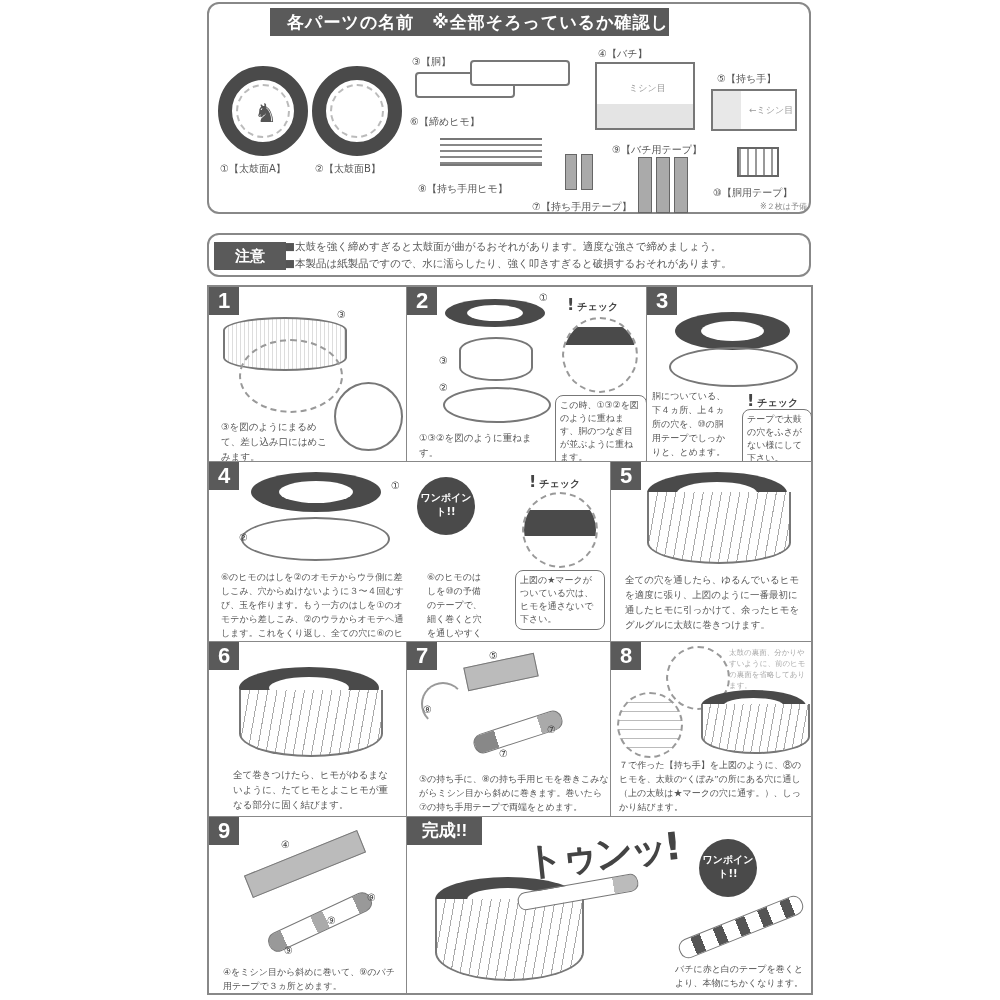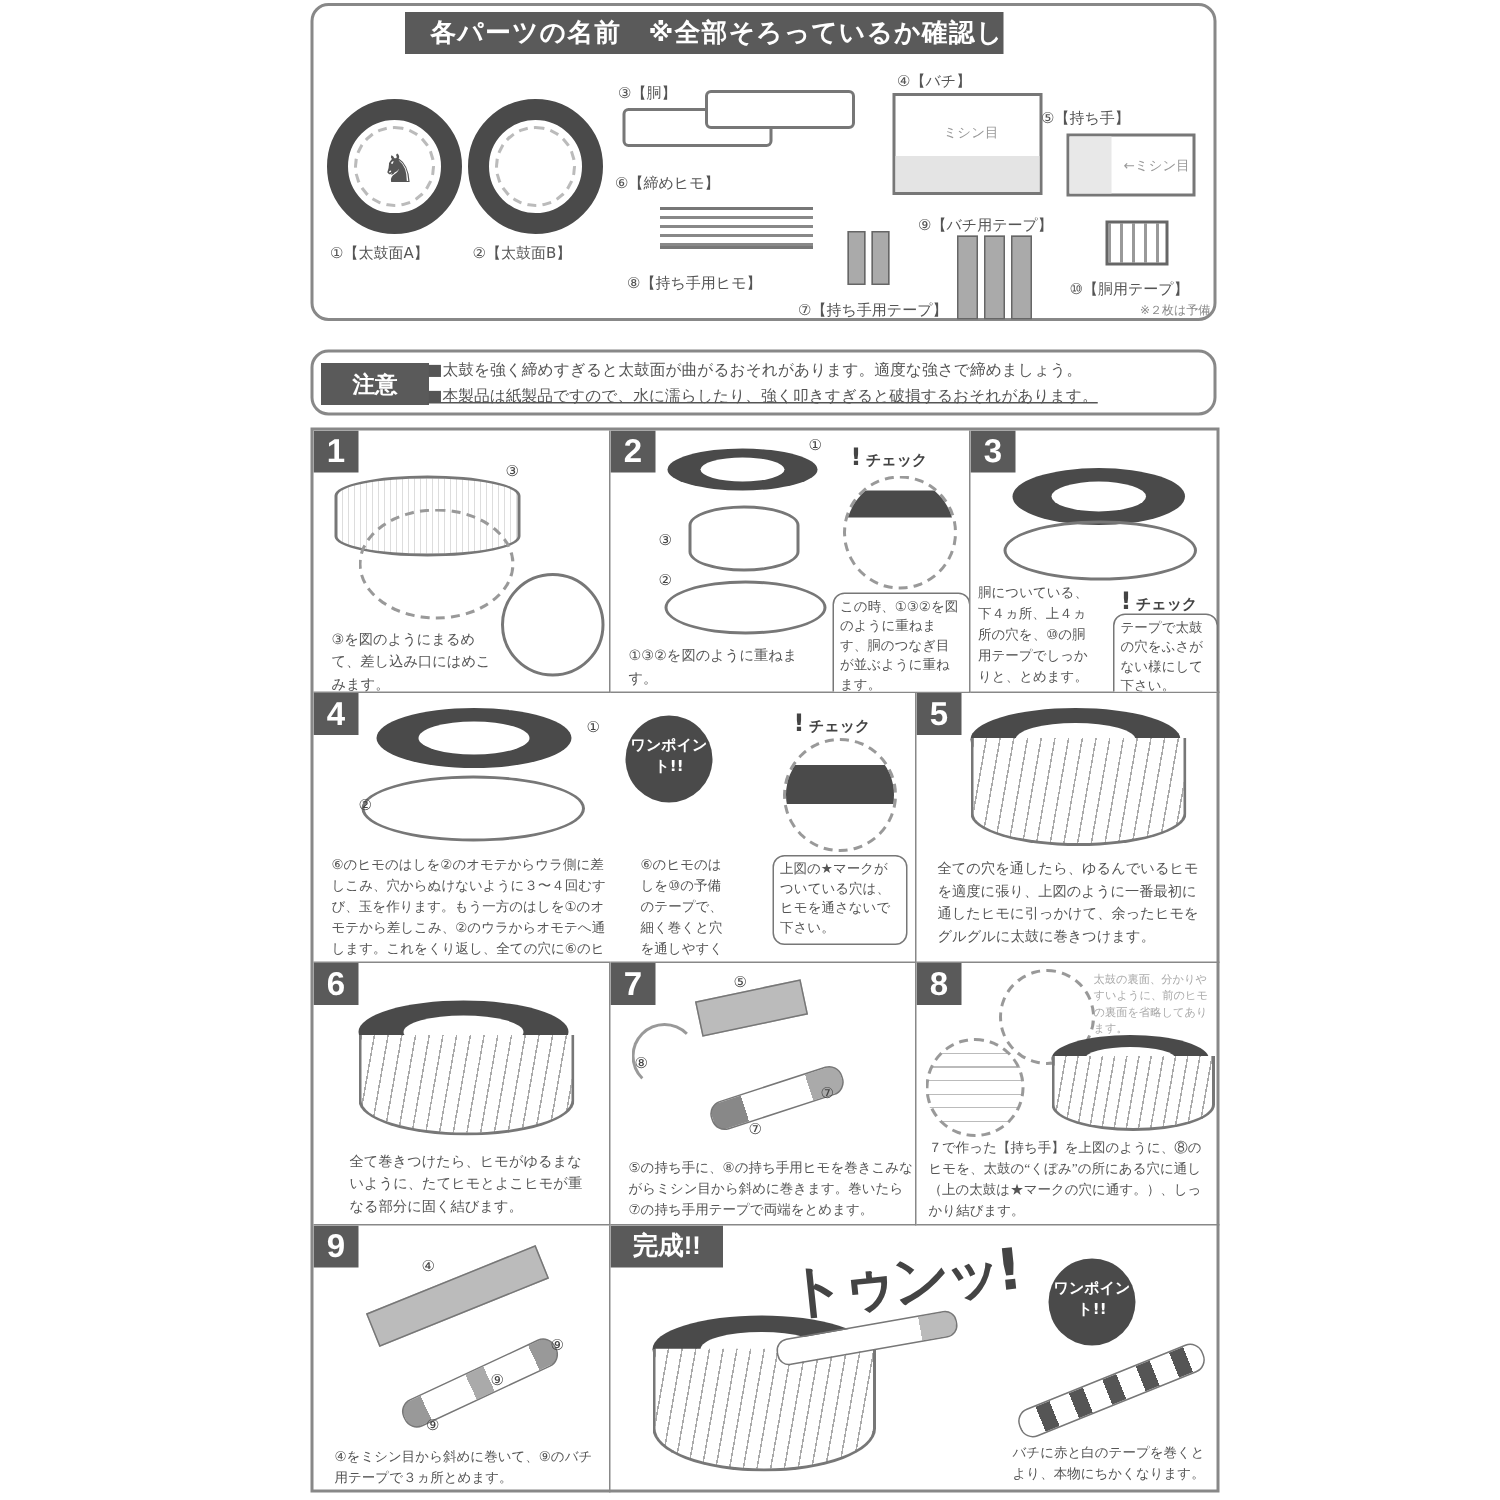--- a/index.html
+++ b/index.html
@@ -57,21 +57,21 @@
 <div class="abs part-label" style="left:412px;top:55px;">③【胴】</div>
 <div class="abs rect-part" style="left:415px;top:72px;width:100px;height:26px;border-radius:4px;"></div>
 <div class="abs rect-part" style="left:470px;top:60px;width:100px;height:26px;border-radius:4px;"></div>
 
 <div class="abs part-label" style="left:598px;top:47px;">④【バチ】</div>
 <div class="abs rect-part" style="left:595px;top:62px;width:100px;height:68px;">
   <div style="position:absolute;left:0;right:0;bottom:0;height:24px;background:#e4e4e4;"></div>
   <div class="part-label" style="position:absolute;left:32px;top:18px;color:#999;font-size:9px;">ミシン目</div>
 </div>
 
-<div class="abs part-label" style="left:694px;top:72px;">⑤【持ち手】</div>
+<div class="abs part-label" style="left:717px;top:72px;">⑤【持ち手】</div>
 <div class="abs rect-part" style="left:711px;top:89px;width:86px;height:42px;">
   <div style="position:absolute;left:0;top:0;bottom:0;width:28px;background:#e8e8e8;"></div>
   <div class="part-label" style="position:absolute;left:36px;top:13px;color:#999;font-size:9px;">←ミシン目</div>
 </div>
 
 <div class="abs part-label" style="left:410px;top:115px;">⑥【締めヒモ】</div>
 <div class="abs" style="left:440px;top:138px;width:102px;height:24px;border-top:2px solid #777;border-bottom:2px solid #777;background:repeating-linear-gradient(#fff 0 4px,#888 4px 6px);"></div>
 
 <div class="abs part-label" style="left:418px;top:182px;">⑧【持ち手用ヒモ】</div>
 
@@ -84,21 +84,21 @@
 <div class="abs tape" style="left:656px;top:157px;width:14px;height:56px;"></div>
 <div class="abs tape" style="left:674px;top:157px;width:14px;height:56px;"></div>
 
 <div class="abs" style="left:737px;top:147px;width:42px;height:30px;border:2px solid #666;box-sizing:border-box;background:repeating-linear-gradient(90deg,#999 0 2px,#fff 2px 8px);"></div>
 <div class="abs part-label" style="left:713px;top:186px;">⑩【胴用テープ】</div>
 <div class="abs part-label" style="left:760px;top:201px;font-size:8px;color:#888;">※２枚は予備</div>
 
 <div class="abs caution-box"></div>
 <div class="abs caution-tag">注意</div>
 <div class="abs caution-line" style="top:240px;">■太鼓を強く締めすぎると太鼓面が曲がるおそれがあります。適度な強さで締めましょう。</div>
-<div class="abs caution-line" style="top:257px;text-decoration:underline;">■本製品は紙製品ですので、水に濡らしたり、強く叩きすぎると破損するおそれがあります。</div>
+<div class="abs caution-line" style="top:257px;">■本製品は紙製品ですので、水に濡らしたり、強く叩きすぎると破損するおそれがあります。</div>
 
 <div class="abs steps">
 
   <div class="panel" style="left:0;top:0;width:198px;height:175px;">
     <div class="stepnum">1</div>
     <div class="drum-ill" style="left:14px;top:30px;width:120px;height:50px;border:2px solid #777;border-radius:50%/25%;background:repeating-linear-gradient(90deg,#fff 0 3px,#ddd 3px 4px);"></div>
     <div class="drum-ill" style="left:30px;top:52px;width:100px;height:70px;border:2px dashed #999;border-radius:50%;"></div>
     <div class="drum-ill" style="left:125px;top:95px;width:65px;height:65px;border:2px solid #777;border-radius:50%;background:#fff;"></div>
     <div class="abs" style="left:128px;top:22px;font-size:10px;">③</div>
     <div class="desc" style="left:12px;top:132px;width:115px;">③を図のようにまるめて、差し込み口にはめこみます。</div>

